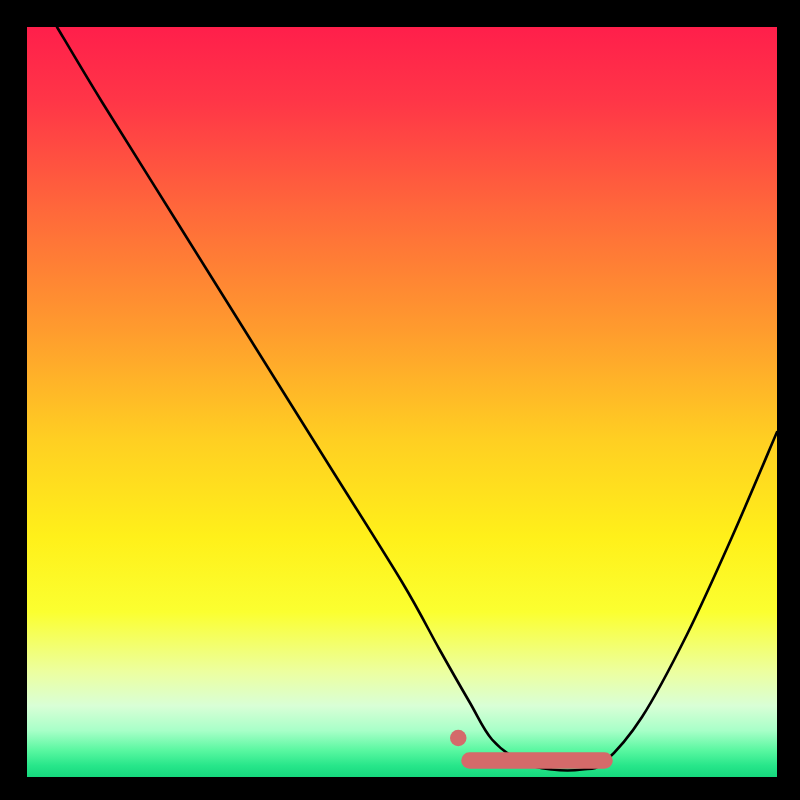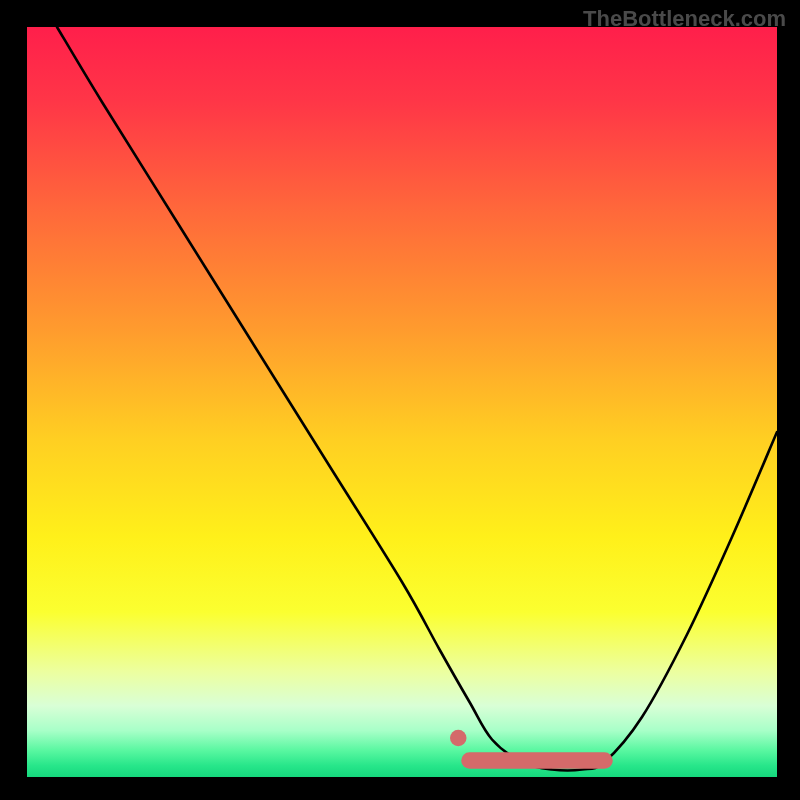--- a/index.html
+++ b/index.html
@@ -38,21 +38,20 @@
   svg.curve-layer {
     position: absolute;
     left: 0; top: 0;
   }
 </style>
 </head>
 <body>
 
 <div class="container">
 
-  <div class="watermark">TheBottleneck.com</div>
 
   <div class="plot-frame" style="left: 27px; top: 27px; width: 750px; height: 750px;">
 
     <svg class="plot-gradient" preserveAspectRatio="none" viewBox="0 0 100 100" width="100%" height="100%">
       <defs>
         <linearGradient id="bg-grad" x1="0" y1="0" x2="0" y2="1">
             <stop offset="0.00%" stop-color="#ff1f4b"></stop>
             <stop offset="10.00%" stop-color="#ff3647"></stop>
             <stop offset="25.00%" stop-color="#ff6a3a"></stop>
             <stop offset="40.00%" stop-color="#ff9a2e"></stop>

